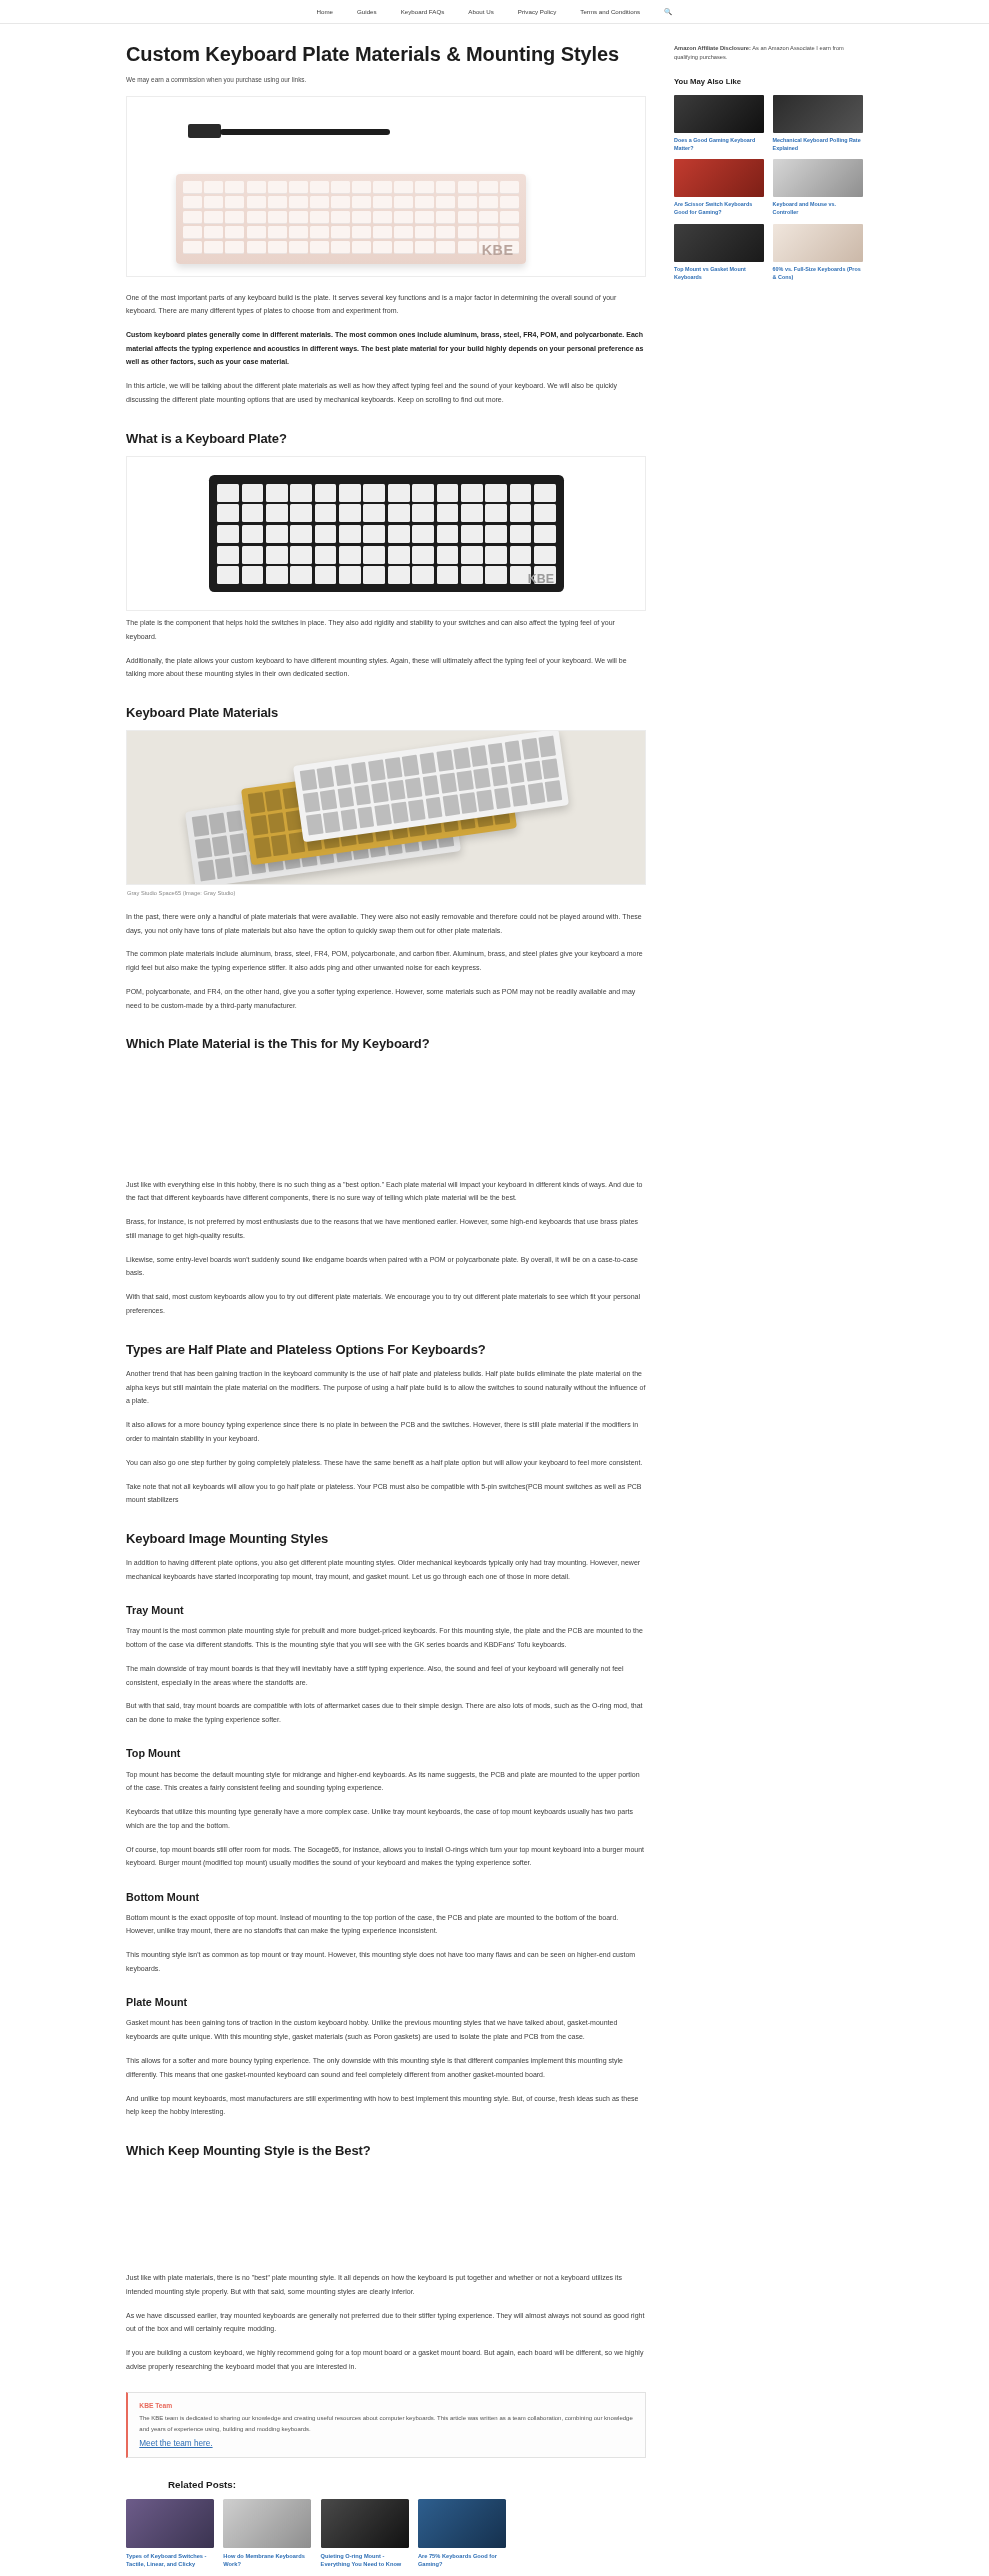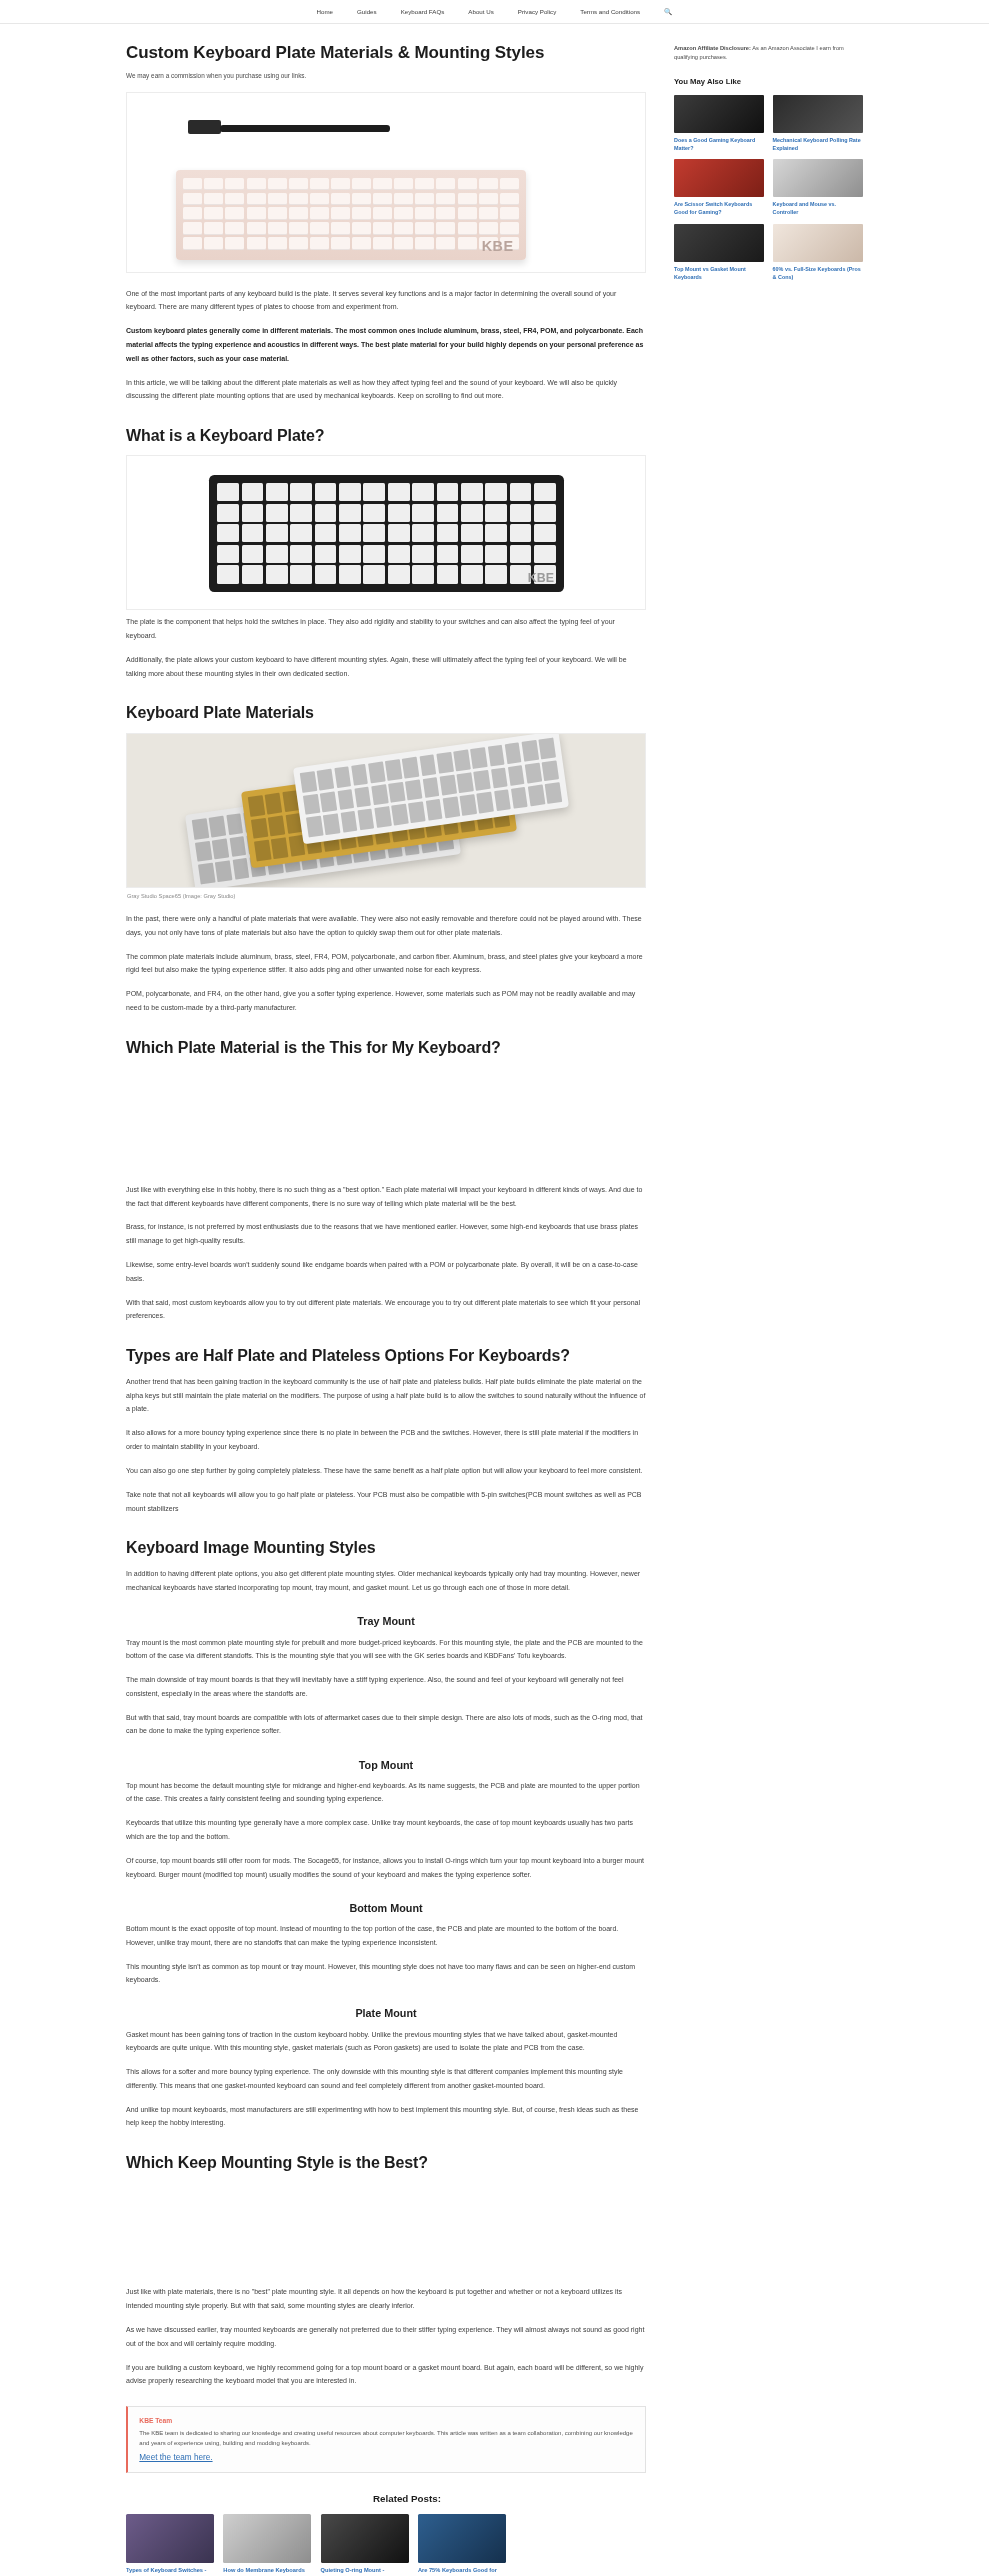--- a/index.html
+++ b/index.html
@@ -37,40 +37,39 @@
   .wrap {
     width: 737px;
     display: flex;
     gap: 28px;
     align-items: flex-start;
   }
   .content { width: 520px; }
   .sidebar { width: 189px; padding-top: 2.1px; }
 
   h1 {
-    font-size: 17px;
+    font-size: 20px;
     line-height: 1.25;
     font-weight: 700;
     color: #1d1d1d;
     margin: 0 0 9.3px 0;
     letter-spacing: -0.1px;
   }
   h2 {
-    font-size: 16px;
+    font-size: 13px;
     font-weight: 700;
     color: #1d1d1d;
     margin: 24px 0 10.3px 0;
     letter-spacing: -0.1px;
   }
   h3 {
     font-size: 10.8px;
     font-weight: 700;
     color: #1d1d1d;
     margin: 20.6px 0 8.2px 0;
-    text-align: center;
   }
   p {
     font-size: 7px;
     line-height: 1.95;
     color: #3c3c3c;
     margin: 0 0 10.3px 0;
   }
   p.strong-lead { font-weight: 700; color: #222; }
   .disclosure-line {
     font-size: 6.4px;

